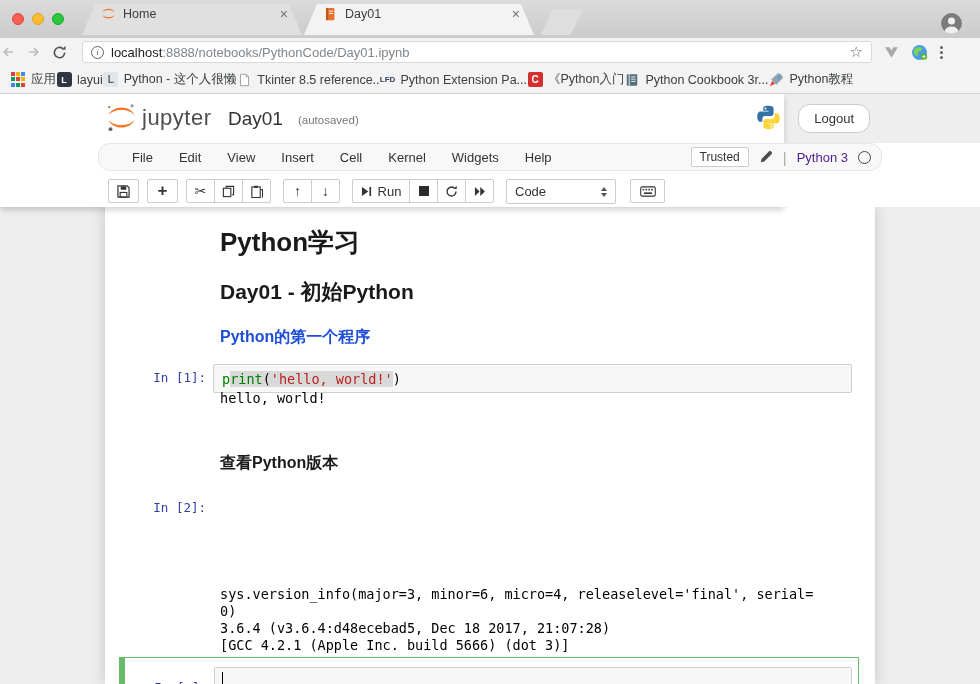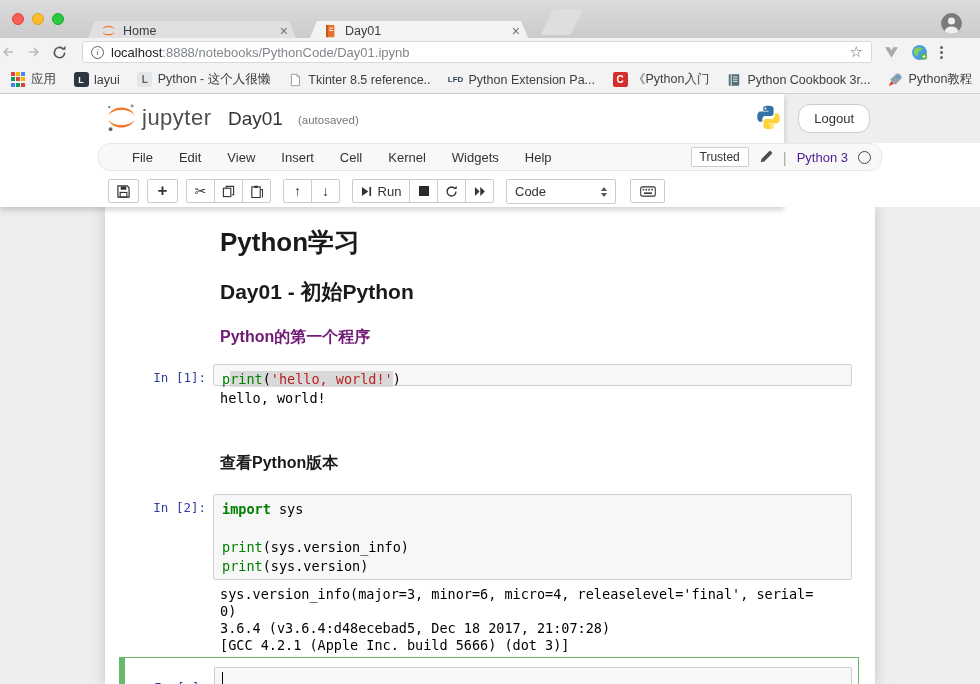--- a/index.html
+++ b/index.html
@@ -10,21 +10,21 @@
     background: #eee; -webkit-font-smoothing: antialiased;
   }
   
   .titlebar { position:absolute; left:0; top:0; width:980px; height:38px;
     background: linear-gradient(#dbdbdb,#cbcbcb); }
   .lights { position:absolute; left:12px; top:13px; display:flex; gap:8px; }
   .light { width:12px; height:12px; border-radius:50%; }
   .light.red{ background:#f95f57; border:1px solid #e0443e;}
   .light.yellow{ background:#fbbd2e; border:1px solid #dea123;}
   .light.green{ background:#2bc840; border:1px solid #1aab29;}
-  .tab { position:absolute; top:21px; height:31px; display:flex; align-items:center;
+  .tab { position:absolute; top:4px; height:31px; display:flex; align-items:center;
     padding:0 12px 12px 18px; font-size:12.5px; color:#3c3c3c;
     clip-path: polygon(13px 0, calc(100% - 13px) 0, 100% 100%, 0 100%); }
   .tab.inactive { left:82px; width:220px; background:#e0e0e0; }
   .tab.active { left:304px; width:230px; background:#f3f3f3; }
   .tab .tab-title { flex:1; margin-left:7px; white-space:nowrap; overflow:hidden; }
   .tab .tab-close { color:#6f6f6f; font-size:14px; line-height:1; padding:0 2px; cursor:default; }
   .newtab { position:absolute; left:547px; top:9px; width:30px; height:26px;
     background:#dedede; transform: skewX(-26deg); border-radius:2px; }
   .profile-btn { position:absolute; right:16px; top:11px; }
   .urlrow { position:absolute; left:0; top:38px; width:980px; height:28px; background:#f3f3f3;
@@ -37,21 +37,21 @@
     color:#5f6368; font-size:9px; line-height:11px; text-align:center;
     font-family:"Liberation Serif",serif; font-style:italic; margin-right:7px; flex:0 0 auto;}
   .url-host { color:#202124; }
   .url-rest { color:#80868b; }
   .omni-star { margin-left:auto; color:#6b6b6b; font-size:15px; }
   .urlrow .right-icons { display:flex; align-items:center; gap:12px; margin-left:12px; }
   .dots3 { display:inline-flex; flex-direction:column; gap:2px; }
   .dots3 i { width:3px; height:3px; border-radius:50%; background:#5f6368; }
   .bookmarksbar { position:absolute; left:0; top:66px; width:980px; height:28px;
     background:#f3f3f3; border-bottom:1px solid #d2d2d2; display:flex; align-items:center;
-    padding:0 10px; gap:17px; font-size:12.5px; color:#3c4043; }
+    padding:0 10px; font-size:12.5px; color:#3c4043; }
   .bm { display:flex; align-items:center; gap:5px; white-space:nowrap; }
   .bm-ic { width:16px; height:16px; display:inline-flex; align-items:center; justify-content:center; flex:0 0 auto; }
   .appsgrid { display:grid; grid-template-columns:repeat(3,4px); grid-gap:1px; }
   .appsgrid i { width:4px; height:4px; }
   .ic-box { width:15px; height:15px; border-radius:3px; display:flex; align-items:center;
     justify-content:center; font-weight:bold; }
   .lfd { font-size:8px; font-weight:bold; color:#33415c; letter-spacing:0; }
   
   .jheader-wrap { position:absolute; left:0; top:94px; width:784px; height:113px; background:#fff;
     box-shadow: 0 3px 6px rgba(0,0,0,.18); z-index:5; }
@@ -89,29 +89,29 @@
   .celltype .updown i { width:0; height:0; border-left:3.5px solid transparent;
     border-right:3.5px solid transparent; }
   .celltype .updown i.up { border-bottom:4px solid #555; }
   .celltype .updown i.dn { border-top:4px solid #555; }
   
   .nbbody { position:absolute; left:0; top:207px; width:980px; height:477px; background:#eee; }
   .nbcontainer { position:absolute; left:105px; top:0; width:770px; height:477px; background:#fff;
     box-shadow:0 0 12px 1px rgba(87,87,87,.25); }
   .md-h1 { position:absolute; left:115px; top:18px; font-size:26px; font-weight:bold; color:#1a1a1a; }
   .md-h2 { position:absolute; left:115px; top:71px; font-size:21px; font-weight:bold; color:#1a1a1a; }
-  .md-h3a { position:absolute; left:115px; top:120px; font-size:16px; font-weight:bold; color:#701a75; }
+  .md-h3a { position:absolute; left:115px; top:120px; font-size:16px; font-weight:bold; color:#1d4ed8; }
   .md-h3b { position:absolute; left:115px; top:246px; font-size:16px; font-weight:bold; color:#1a1a1a; }
   .mono { font-family:"DejaVu Sans Mono","Liberation Mono",monospace; }
   .prompt { position:absolute; left:0; width:101px; text-align:right; font-size:12.5px;
     color:#303F9F; font-family:"DejaVu Sans Mono","Liberation Mono",monospace; }
   .inputbox { position:absolute; left:108px; width:639px; background:#f7f7f7;
     border:1px solid #cfcfcf; border-radius:2px; padding:5px 8px; font-size:13.5px;
     line-height:19px; color:#000; }
-  .box1 { top:157px; height:22px; }
+  .box1 { top:157px; height:29px; }
   .box2 { top:287px; height:86px; }
   .kw { color:#008000; }
   .kwb { color:#008000; font-weight:bold; }
   .str { color:#BA2121; }
   .selbg { background:#d9d9d9; }
   .out1 { position:absolute; left:115px; top:183px; font-size:13.5px; }
   .out2 { position:absolute; left:115px; top:379px; font-size:13.5px; line-height:17px; white-space:pre; }
   .cell3 { position:absolute; left:14px; top:450px; width:740px; height:60px;
     border:1px solid #66BB6A; background:#fff; }
   .cell3 .greenbar { position:absolute; left:0; top:0; width:5px; height:100%; background:#66BB6A; }
@@ -418,26 +418,20 @@
       <div class="md-h2">Day01 - 初始Python</div>
       <div class="md-h3a">Python的第一个程序</div>
 
       <div class="prompt" style="top:163px;">In [1]:</div>
       <div class="inputbox box1 mono"><span class="kw">p</span><span class="selbg"><span class="kw">rint</span><span>(</span><span class="str">'hello, world!'</span></span><span>)</span></div>
       <div class="out1 mono">hello, world!</div>
 
       <div class="md-h3b">查看Python版本</div>
 
       <div class="prompt" style="top:293px;">In [2]:</div>
-      <div class="inputbox box2 mono">
-          <div><span class="kwb">import</span><span> sys</span></div>
-          <div>&nbsp;</div>
-          <div><span class="kw">print</span><span>(sys.version_info)</span></div>
-          <div><span class="kw">print</span><span>(sys.version)</span></div>
-        </div>
       <pre class="out2 mono">sys.version_info(major=3, minor=6, micro=4, releaselevel='final', serial=
 0)
 3.6.4 (v3.6.4:d48ecebad5, Dec 18 2017, 21:07:28)
 [GCC 4.2.1 (Apple Inc. build 5666) (dot 3)]</pre>
 
       <div class="cell3">
         <div class="greenbar"></div>
         <div class="prompt3">In [ ]:</div>
         <div class="inputbox3">
           <div class="cursor"></div>

